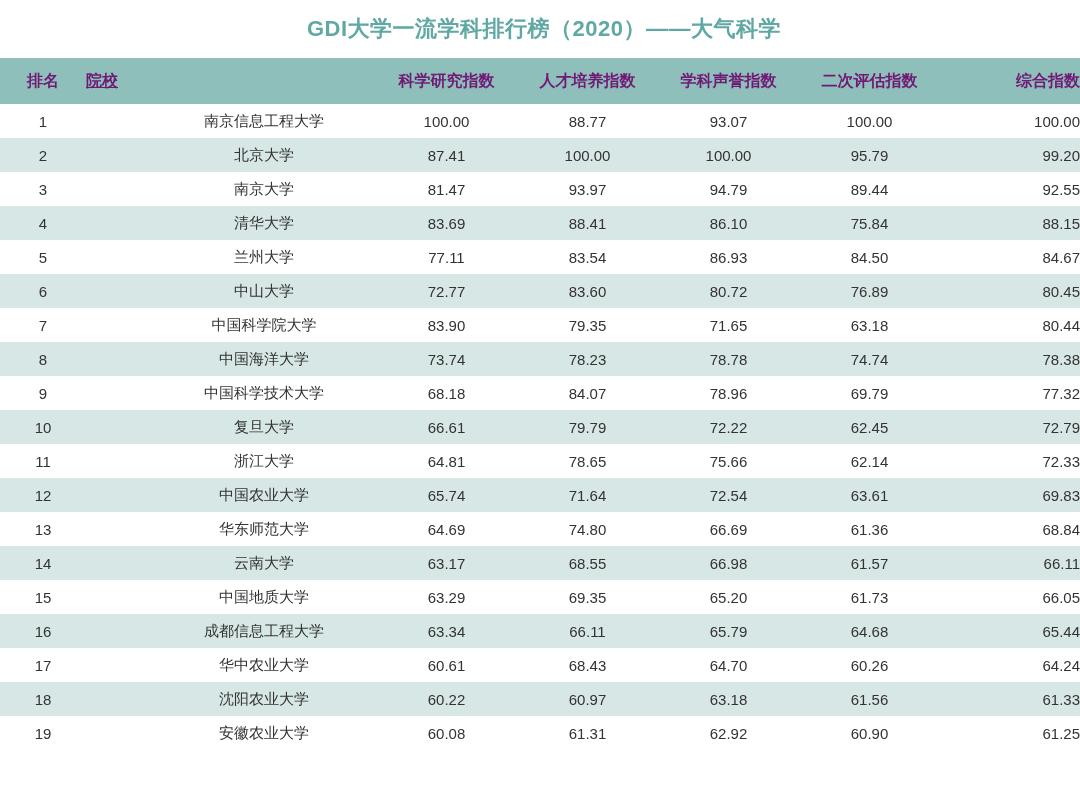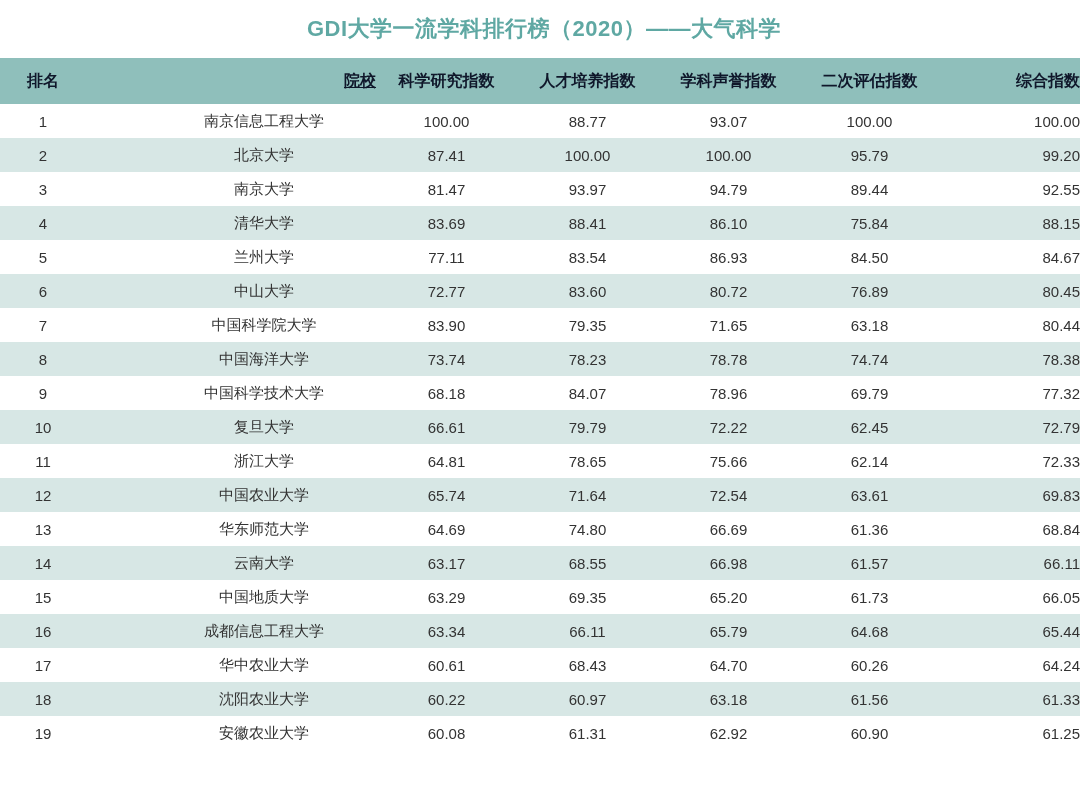--- a/index.html
+++ b/index.html
@@ -57,21 +57,21 @@
   }
   table.rank {
     position: relative;
     z-index: 10;
     width: 1080px;
     border-collapse: collapse;
     table-layout: fixed;
   }
   table.rank thead th {
     background: #8fbfbb;
-    color: #0f172a;
+    color: #701a75;
     font-size: 16px;
     font-weight: bold;
     height: 46px;
     padding: 0;
     vertical-align: middle;
   }
   table.rank tbody td {
     height: 34px;
     font-size: 15px;
     color: #333333;
@@ -79,21 +79,21 @@
     vertical-align: middle;
   }
   tbody tr.even td { background: #d7e7e5; }
   tbody tr.odd  td { background: #ffffff; }
 
   .col-rank   { width: 86px;  text-align: center; }
   .col-school { width: 290px; text-align: center; padding-left: 66px !important; box-sizing: border-box; }
   .col-num    { width: 141px; text-align: center; }
   .col-num-last { width: 140px; text-align: right; }
 
-  thead th.col-school { text-align: right; padding-left: 0 !important; text-decoration: underline; }
+  thead th.col-school { text-align: left; padding-left: 0 !important; text-decoration: underline; }
 
   .num { font-family: "Liberation Sans", sans-serif; }
 </style>
 </head>
 <body>
 
 <div class="page">
 
   <div class="watermarks">
     <div class="wm w1">GDI智库</div>

